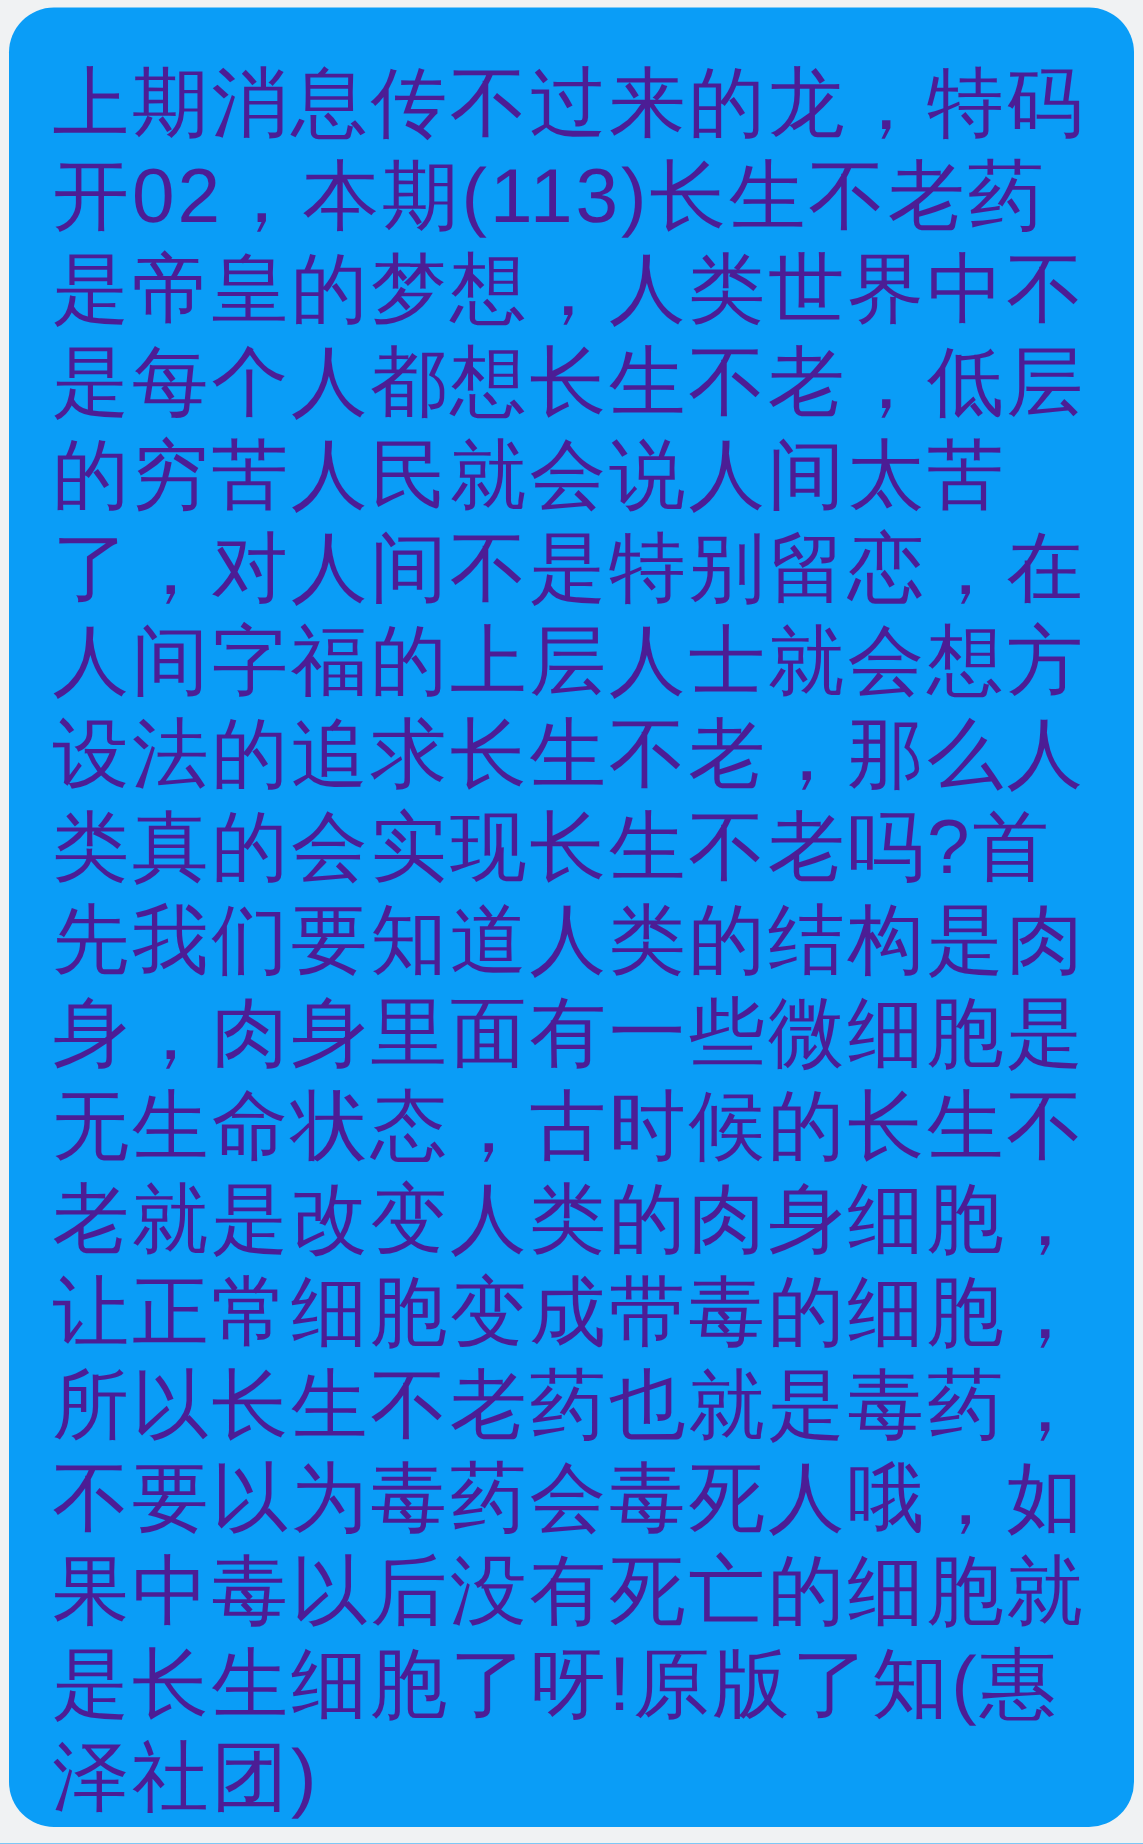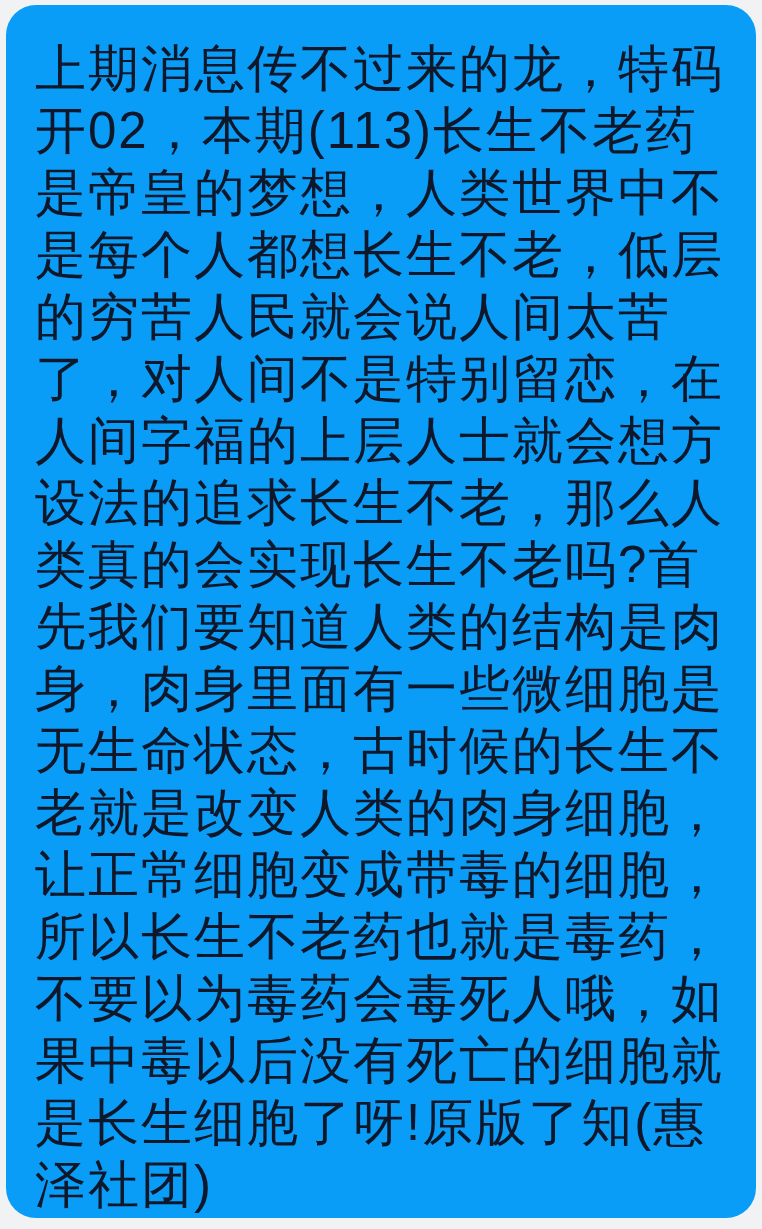--- a/index.html
+++ b/index.html
@@ -20,21 +20,21 @@
     top: 5px;
     width: 750px;
     height: 1213px;
     background: #0a9df7;
     border-radius: 30px;
     box-sizing: border-box;
     padding: 33px 20px 20px 29px;
   }
   .bubble p {
     margin: 0;
-    color: #0f172a;
+    color: #4c1d95;
     font-size: 51px;
     line-height: 62px;
     letter-spacing: 2px;
     font-weight: 500;
     text-align: left;
     word-break: normal;
     overflow-wrap: break-word;
     line-break: strict;
     font-family: sans-serif;
   }

